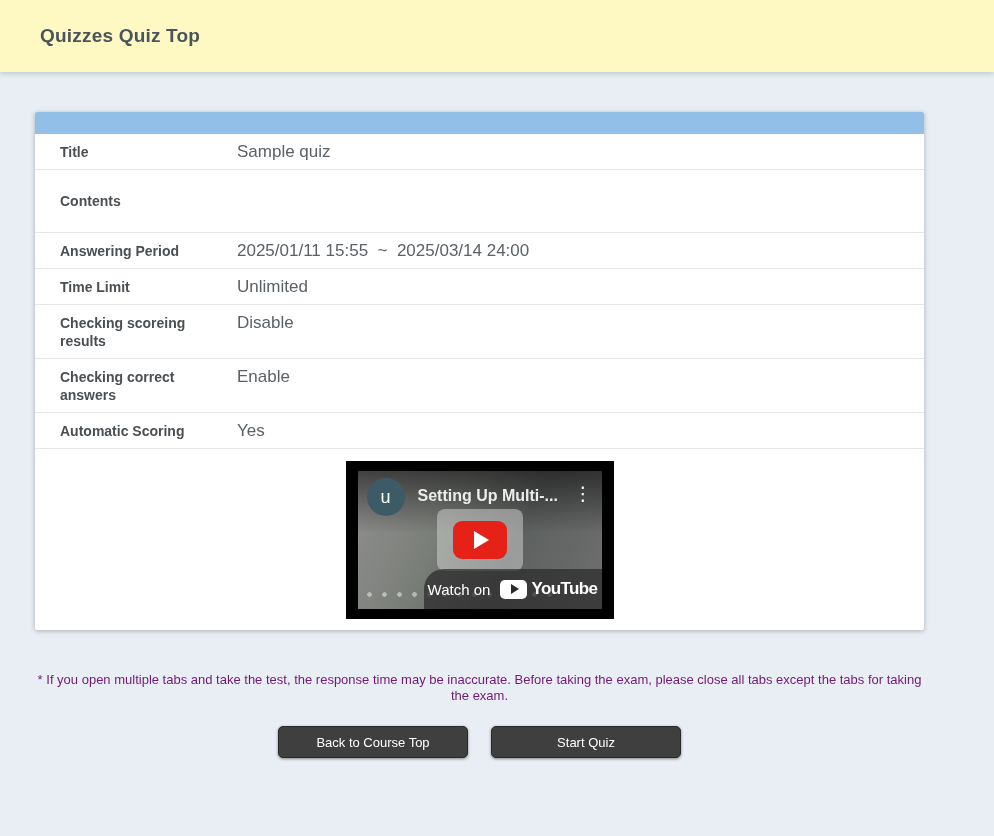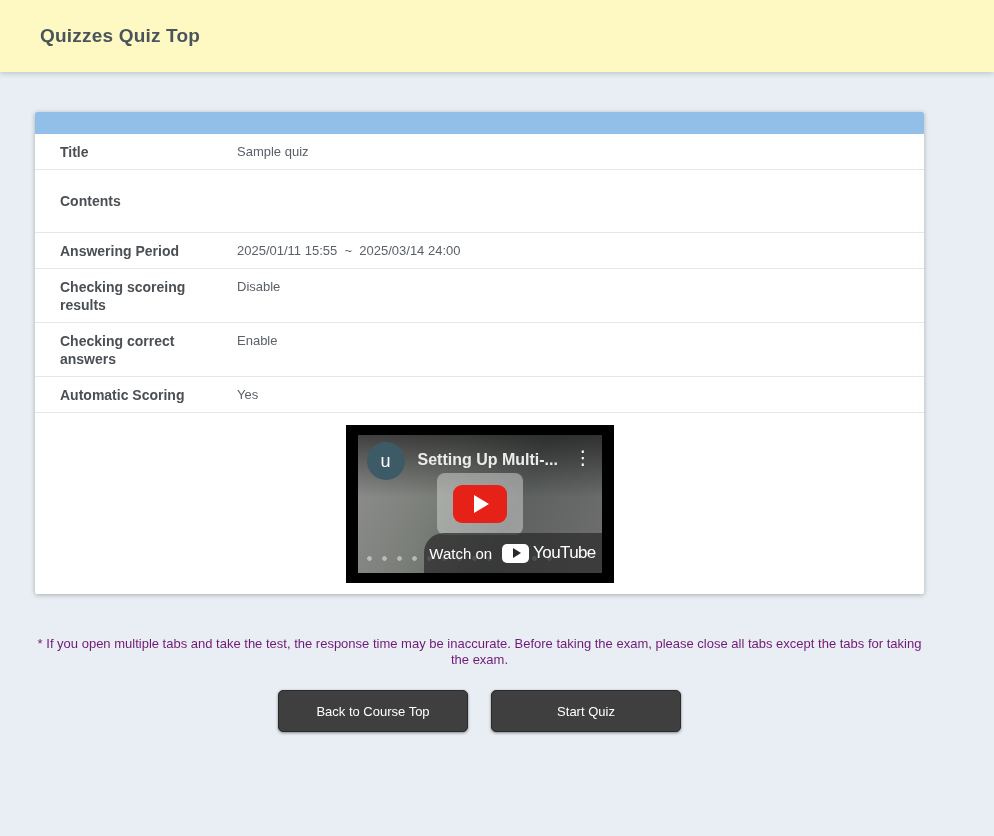--- a/index.html
+++ b/index.html
@@ -30,21 +30,21 @@
 
   table.quiz-table { width: 100%; border-collapse: collapse; }
   table.quiz-table tr { border-bottom: 1px solid #e4e6e8; }
   table.quiz-table th {
     width: 202px; text-align: left; vertical-align: middle;
     padding: 8px 14px 8px 25px;
     font-size: 14px; font-weight: bold; color: #4a4f54; line-height: 18px;
   }
   table.quiz-table td {
     vertical-align: top; padding: 9px 10px 9px 0;
-    font-size: 13px; color: #5a6168; line-height: 17px;
+    font-size: 17px; color: #5a6168; line-height: 17px;
     white-space: pre-wrap;
   }
   tr.row-contents { height: 63px; }
   tr.row-twoline { height: 54px; }
   tr.row-plain { height: 36px; }
   tr.row-title { height: 34px; }
 
   
   .video-area { padding: 12px 0 11px; display: flex; justify-content: center; }
   .yt-embed { width: 268px; height: 158px; background: #000; position: relative; cursor: pointer; }
@@ -98,36 +98,36 @@
   .yt-logo-box {
     width: 27px; height: 19px; background: #fff; border-radius: 5px;
     display: inline-flex; align-items: center; justify-content: center;
   }
   .yt-logo-tri {
     width: 0; height: 0; margin-left: 2px;
     border-left: 8px solid #2a2a2a;
     border-top: 5px solid transparent;
     border-bottom: 5px solid transparent;
   }
-  .yt-wordmark { color: #fff; font-size: 17px; font-weight: normal; letter-spacing: -0.6px; text-align: right; }
+  .yt-wordmark { color: #fff; font-size: 17px; font-weight: bold; letter-spacing: -0.6px; text-align: right; }
 
   
   .notice {
     width: 889px; margin: 42px 0 0 35px;
     text-align: center; font-size: 13px; line-height: 15.5px; color: #555f66;
   }
   .notice-warning { color: #701a75; margin-top: 18px; }
 
   
   .actions {
     width: 889px; margin: 23px 0 0 35px;
     display: flex; justify-content: center; gap: 23px;
   }
   .action-btn {
-    width: 190px; height: 42px;
+    width: 190px; height: 32px;
     background: #3f3f3f; color: #ffffff;
     font-size: 13px; font-family: inherit;
     border: 1px solid #2a2a2a; border-radius: 5px;
     box-shadow: 0 1px 3px rgba(0,0,0,0.45);
     cursor: pointer;
   }
 </style>
 </head>
 <body>
 
@@ -144,20 +144,24 @@
       <th>Title</th>
       <td>Sample quiz</td>
     </tr>
     <tr class="row-contents">
       <th>Contents</th>
       <td></td>
     </tr>
     <tr class="row-plain">
       <th>Answering Period</th>
       <td>2025/01/11 15:55  ~  2025/03/14 24:00</td>
+    </tr>
+    <tr class="row-plain">
+      <th>Time Limit</th>
+      <td>Unlimited</td>
     </tr>
     <tr class="row-twoline">
       <th>Checking scoreing results</th>
       <td>Disable</td>
     </tr>
     <tr class="row-twoline">
       <th>Checking correct answers</th>
       <td>Enable</td>
     </tr>
     <tr class="row-plain">

